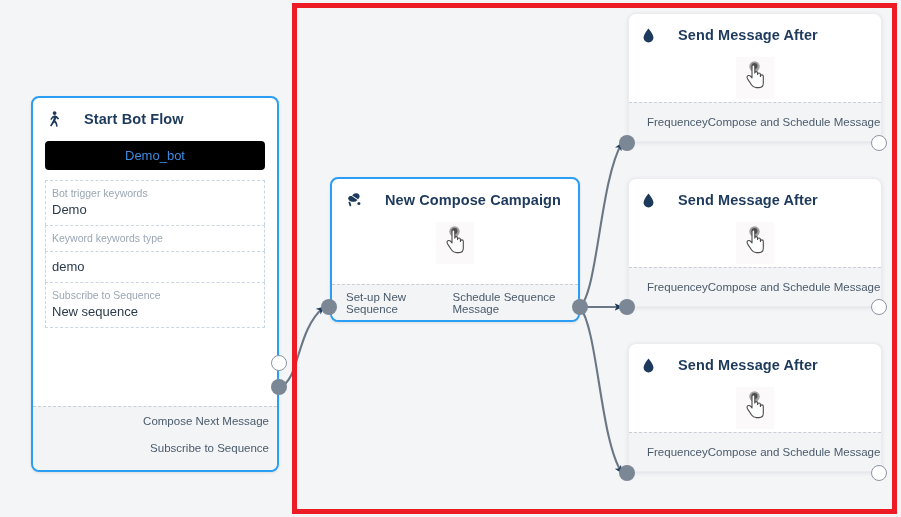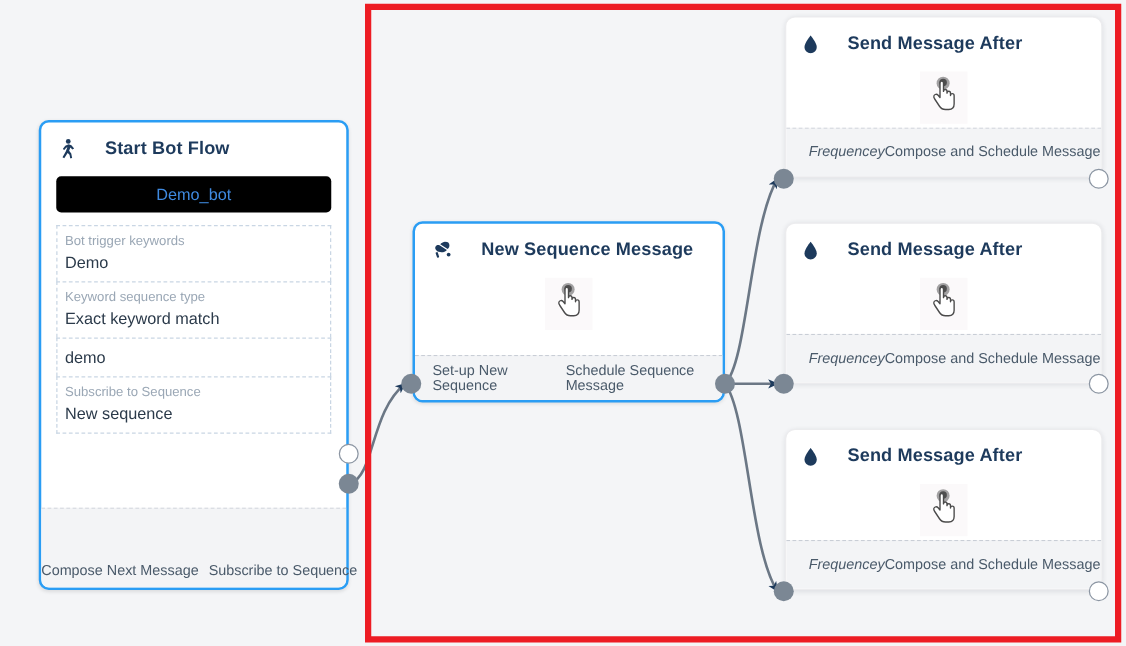--- a/index.html
+++ b/index.html
@@ -120,21 +120,21 @@
     left: 0; right: 0; bottom: 0;
     border-top: 1px dashed #c9ced6;
     background: #f3f4f6;
     border-bottom-left-radius: 7px;
     border-bottom-right-radius: 7px;
     display: flex;
     align-items: center;
     font-size: 11.5px;
     color: #4a5a6a;
   }
-  .footer.tall { flex-direction: row; align-items: flex-end; text-align: center; }
+  .footer.tall { flex-direction: column; align-items: flex-end; text-align: center; }
 
   .port-row {
     display: flex;
     align-items: center;
     justify-content: flex-end;
     width: 100%;
     gap: 0px;
     height: 27px;
     padding-right: 0px;
     box-sizing: border-box;
@@ -156,21 +156,21 @@
     z-index: 30;
   }
 
   
   .footer.inline {
     height: 38px;
     padding-left: 18px;
     padding-right: 12px;
     justify-content: flex-start;
   }
-  .footer.inline .freq { white-space: nowrap; font-style: italic; }
+  .footer.inline .freq { white-space: nowrap; }
   .footer.inline .compose {
     margin-left: auto;
     padding-right: 10px;
     white-space: nowrap;
   }
 </style>
 </head>
 <body>
 
 <div id="canvas">
@@ -204,22 +204,21 @@
     </div>
 
     <div class="bot-pill">Demo_bot</div>
 
     <div class="fields">
       <div class="field">
         <div class="field-label">Bot trigger keywords</div>
         <div class="field-value">Demo</div>
       </div>
       <div class="field">
-        <div class="field-label">Keyword sequence type</div>
-        <div class="field-value">Exact keyword match</div>
+        <div class="field-label">Keyword keywords type</div>
       </div>
       <div class="field">
         <div class="field-value">demo</div>
       </div>
       <div class="field">
         <div class="field-label">Subscribe to Sequence</div>
         <div class="field-value">New sequence</div>
       </div>
     </div>
 
@@ -240,21 +239,21 @@
 
     <div class="node-title">
       <span>
         <svg class="icon-svg" width="15" height="14" viewBox="0 0 15 14">
           <path d="M12.6 1.0 C13.8 2.2 13.9 4.3 12.7 5.6 L12.1 6.2 L6.2 2.4 L7.0 1.6 C8.4 0.3 11.3 -0.2 12.6 1.0 Z" fill="#1d3a5c"></path>
           <path d="M5.6 3.1 L11.5 6.9 C10.2 8.6 7.4 9.3 5.0 8.4 C2.6 7.5 1.5 5.4 2.6 3.9 C3.3 2.9 4.5 2.7 5.6 3.1 Z" fill="#1d3a5c"></path>
           <rect x="3.0" y="8.7" width="1.8" height="4.5" rx=".7" transform="rotate(-18 3.9 10.9)" fill="#1d3a5c"></rect>
           <circle cx="12.9" cy="10.6" r="1.5" fill="#1d3a5c"></circle>
         </svg>
       </span>
-      <span class="ttxt">New Sequence Message</span>
+      <span class="ttxt">New Compose Campaign</span>
     </div>
 
     <div class="body-area">
       <div class="hand-wrap">
         <svg class="icon-svg" width="42" height="44" viewBox="0 0 42 44">
           <rect x="2" y="0" width="38" height="42" fill="#fbf9fa"></rect>
           <circle cx="20.5" cy="9.5" r="5.2" fill="#5a5a5a" opacity=".55"></circle>
           <circle cx="20.5" cy="9.0" r="3.0" fill="#3a3a3a" opacity=".8"></circle>
           <path d="M18.0 9.5 L18.0 21.0 L16.5 19.2 C15.4 18.0 13.6 18.3 13.1 19.7 C12.8 20.6 13.1 21.3 13.9 22.4 L17.6 28.0 C18.7 29.7 20.2 30.6 22.4 30.6 L25.0 30.6 C27.6 30.6 29.3 28.9 29.3 26.3 L29.3 19.5 C29.3 18.5 28.6 17.9 27.8 17.9 C27.0 17.9 26.4 18.5 26.4 19.4 L26.4 17.6 C26.4 16.6 25.8 16.0 25.0 16.0 C24.2 16.0 23.6 16.6 23.6 17.5 L23.6 16.2 C23.6 15.2 23.0 14.6 22.2 14.6 C21.4 14.6 20.8 15.2 20.8 16.1 L20.8 9.5 C20.8 8.5 20.2 7.9 19.4 7.9 C18.6 7.9 18.0 8.5 18.0 9.5 Z" fill="#ffffff" stroke="#4b4b4b" stroke-width="1.1" stroke-linejoin="round"></path>
         </svg>

